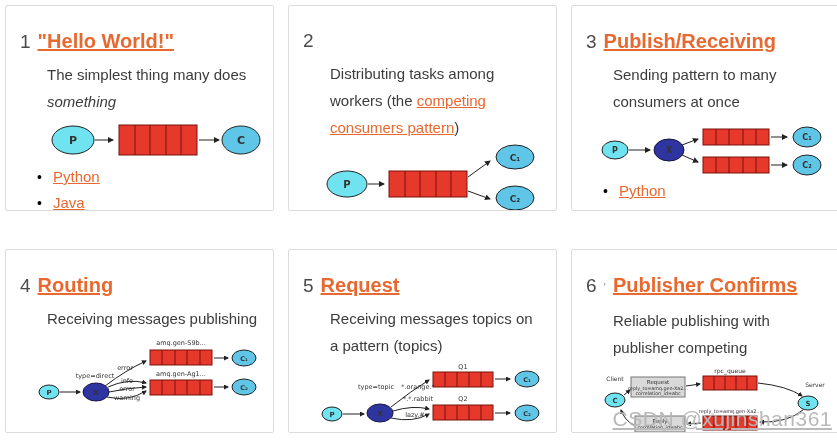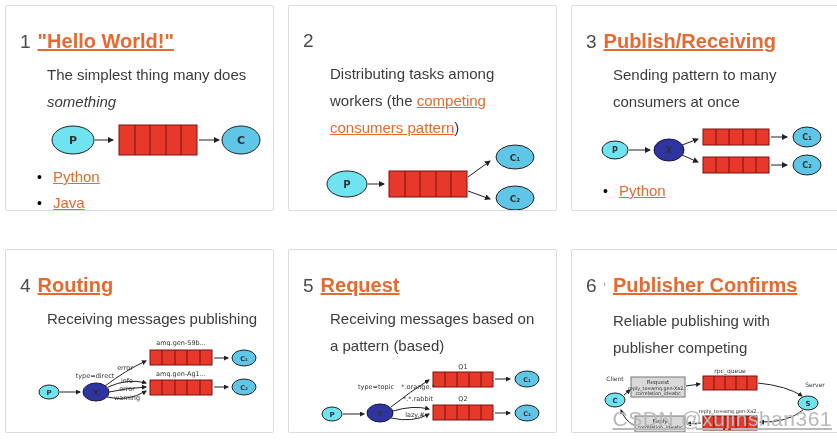--- a/index.html
+++ b/index.html
@@ -190,21 +190,21 @@
         <ellipse cx="206" cy="53" rx="12" ry="8" fill="#5fc6e8" stroke="#222"></ellipse>
         <text class="node-label" x="206" y="55.5" text-anchor="middle" font-size="6.5">C₂</text>
       </svg>
     </div>
 
     <div class="card">
       <div class="card-head">
         <span class="card-num">5</span>
         <a class="card-title">Request</a>
       </div>
-      <div class="card-desc">Receiving messages based on a pattern (based)</div>
+      <div class="card-desc">Receiving messages topics on a pattern (topics)</div>
       <svg class="diagram dg-m18" width="235" height="70" viewBox="0 0 235 70">
         <defs>
             <marker id="mk5" markerWidth="6" markerHeight="6" refX="4" refY="2.5" orient="auto">
               <path d="M0,0L5,2.5L0,5z" fill="#222"></path>
             </marker>
           </defs>
         <text x="142" y="8" text-anchor="middle" font-size="6.5">Q1</text>
         <g>
           <rect x="112" y="11" width="60" height="15" fill="#e6392c" stroke="#7a120b"></rect>
           <line x1="124" y1="11" x2="124" y2="26" stroke="#7a120b"></line>

